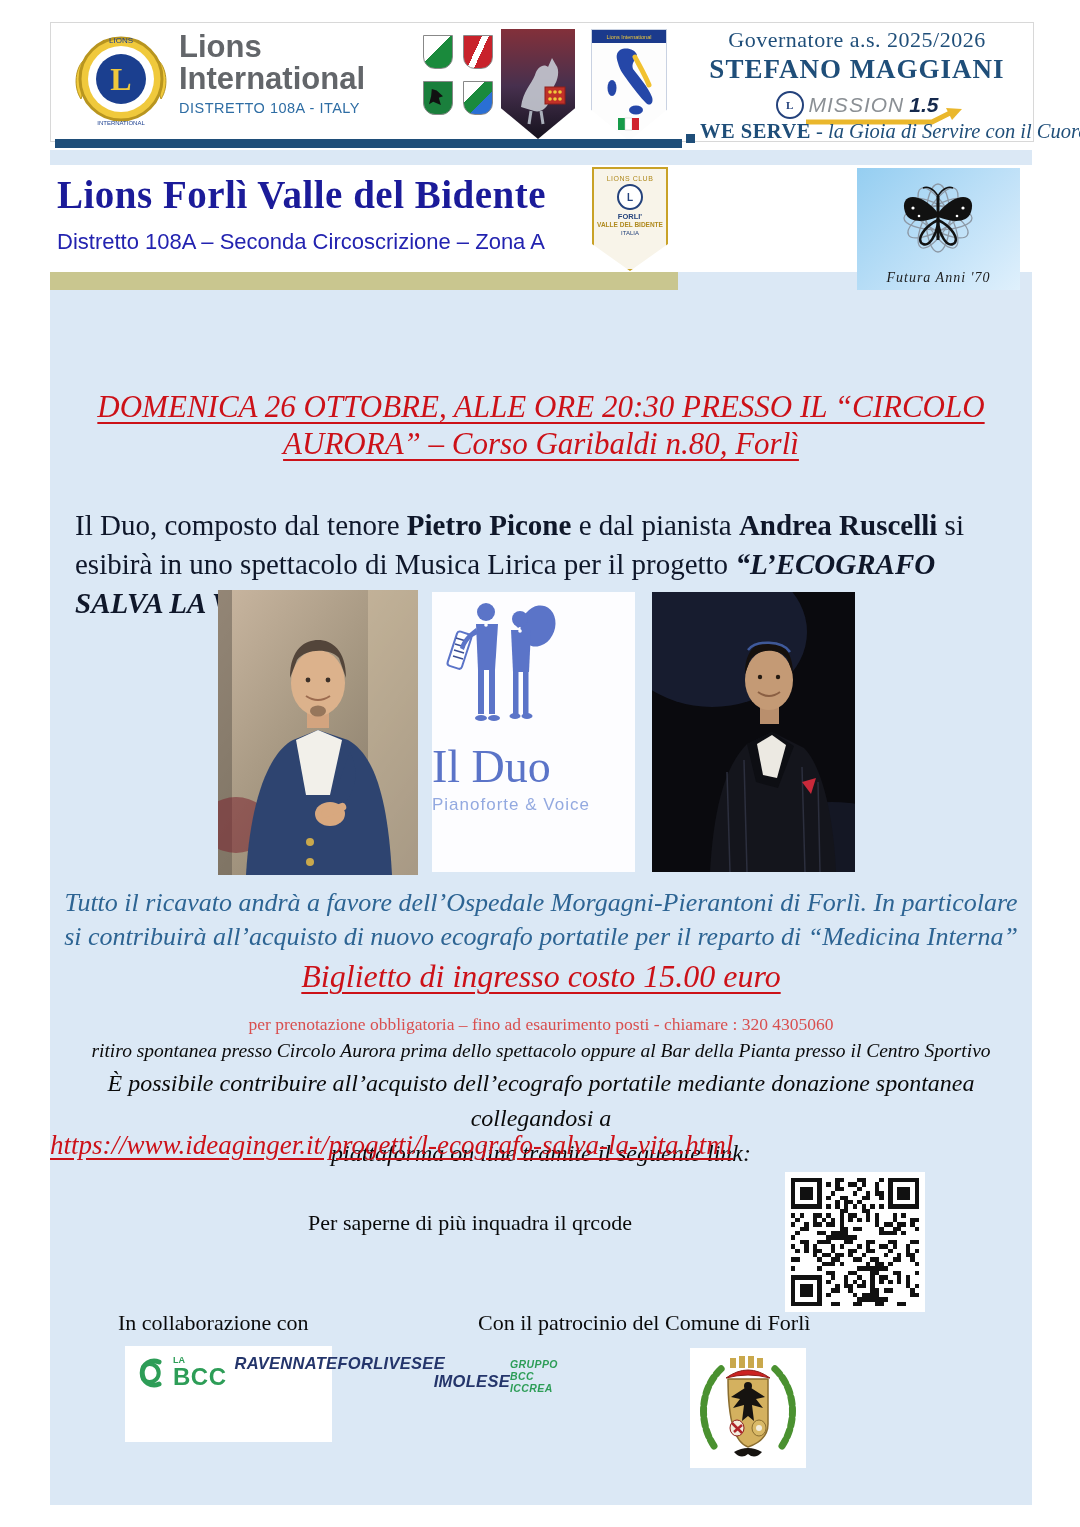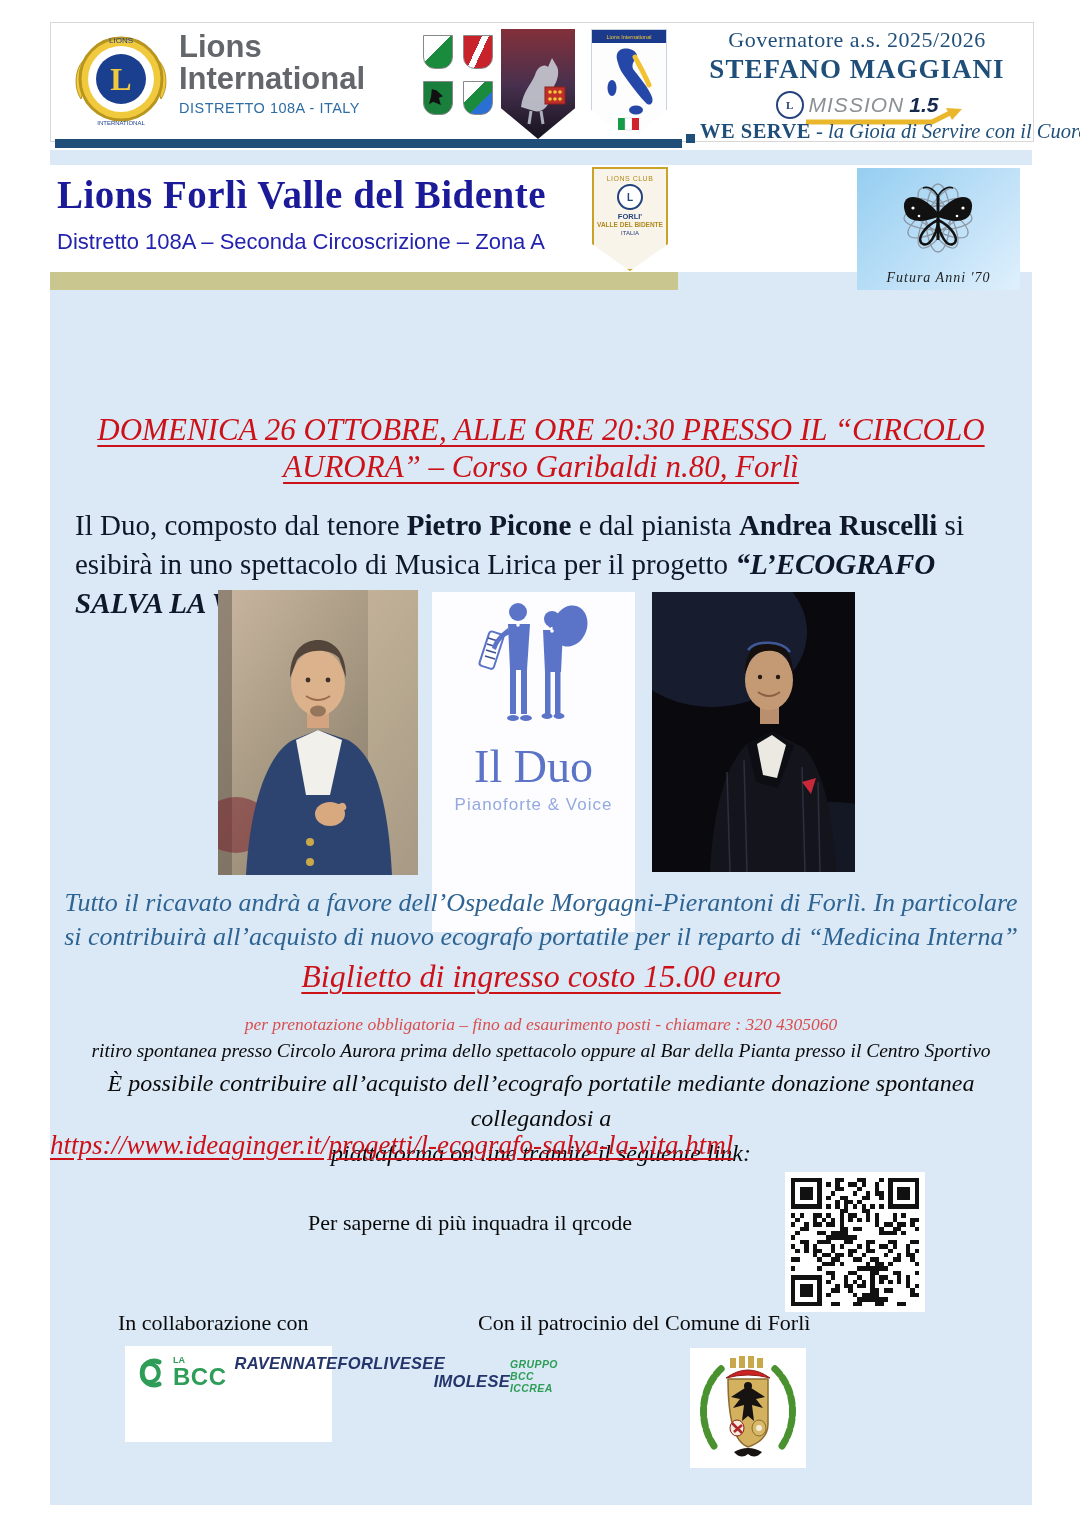--- a/index.html
+++ b/index.html
@@ -54,36 +54,36 @@
   .cp-l2{font-size:7.5px;color:#24427c;font-weight:bold;}
   .cp-l3{font-size:6.5px;color:#b08a1e;font-weight:bold;}
   .cp-l4{font-size:6px;color:#24427c;margin-top:2px;}
   .butterfly{left:857px;top:168px;width:163px;height:122px;background:linear-gradient(135deg,#95cef1 0%,#c2e2f8 60%,#dff0fc 100%);
       text-align:center;}
   .butterfly-caption{position:absolute;left:0;right:0;bottom:4px;font-style:italic;font-size:14px;color:#1c1c1c;letter-spacing:1px;}
   .olive-bar{left:50px;top:272px;width:628px;height:18px;background:#c9c68f;}
 
   
   .title{left:50px;top:304px;width:982px;text-align:center;font-size:58px;color:#35689d;}
-  .date-heading{left:60px;top:411px;width:962px;text-align:center;font-size:31px;font-style:italic;color:#cc1118;line-height:1.2;}
+  .date-heading{left:60px;top:388px;width:962px;text-align:center;font-size:31px;font-style:italic;color:#cc1118;line-height:1.2;}
   .date-heading span{text-decoration:underline;text-decoration-thickness:2px;text-underline-offset:5px;}
   .intro{left:75px;top:506px;width:932px;text-align:left;font-size:29px;color:#0f172a;line-height:1.35;}
   .intro .bi{font-style:italic;font-weight:bold;}
 
   .photo{overflow:hidden;}
   .ph-tenor{left:218px;top:590px;width:200px;height:285px;}
-  .ilduo{left:432px;top:592px;width:203px;height:340px;background:#fdfdff;text-align:center;}
+  .ilduo{left:432px;top:592px;width:203px;height:280px;background:#fdfdff;}
   .ilduo-name{font-size:46px;color:#5b74c8;margin-top:-6px;}
   .ilduo-sub{font-family:"Liberation Sans",sans-serif;font-size:17px;color:#93a9e0;letter-spacing:1px;margin-top:2px;}
   .ph-pianist{left:652px;top:592px;width:203px;height:280px;}
 
   .proceeds{left:53px;top:886px;width:976px;text-align:center;font-size:26px;font-style:italic;color:#2d6493;line-height:1.3;}
   .ticket{left:50px;top:958px;width:982px;text-align:center;font-size:32px;font-style:italic;color:#cc1118;}
   .ticket span{text-decoration:underline;text-decoration-thickness:2px;text-underline-offset:5px;}
-  .booking{left:50px;top:1014px;width:982px;text-align:center;font-size:17.5px;font-style:italic;color:#d94f4f;}
+  .booking{left:50px;top:1014px;width:982px;text-align:center;font-size:17.5px;color:#d94f4f;}
   .pickup{left:50px;top:1040px;width:982px;text-align:center;font-size:19.5px;font-style:italic;color:#0a0a0a;}
   .donation{left:50px;top:1066px;width:982px;text-align:center;font-size:24px;font-style:italic;color:#0a0a0a;line-height:1.45;}
   .link-line{left:50px;top:1130px;width:982px;text-align:left;font-size:27px;font-style:italic;color:#cc1118;}
   .link-line a{color:#cc1118;text-decoration:underline;text-underline-offset:4px;cursor:pointer;}
   .qr-caption{left:150px;top:1210px;width:640px;text-align:center;font-size:22px;color:#0a0a0a;}
   .qr-box{left:785px;top:1172px;width:140px;height:140px;background:#fff;display:flex;align-items:center;justify-content:center;}
 
   .collab{left:118px;top:1310px;font-size:22px;color:#0a0a0a;}
   .patronage{left:478px;top:1310px;font-size:22px;color:#0a0a0a;}
 

